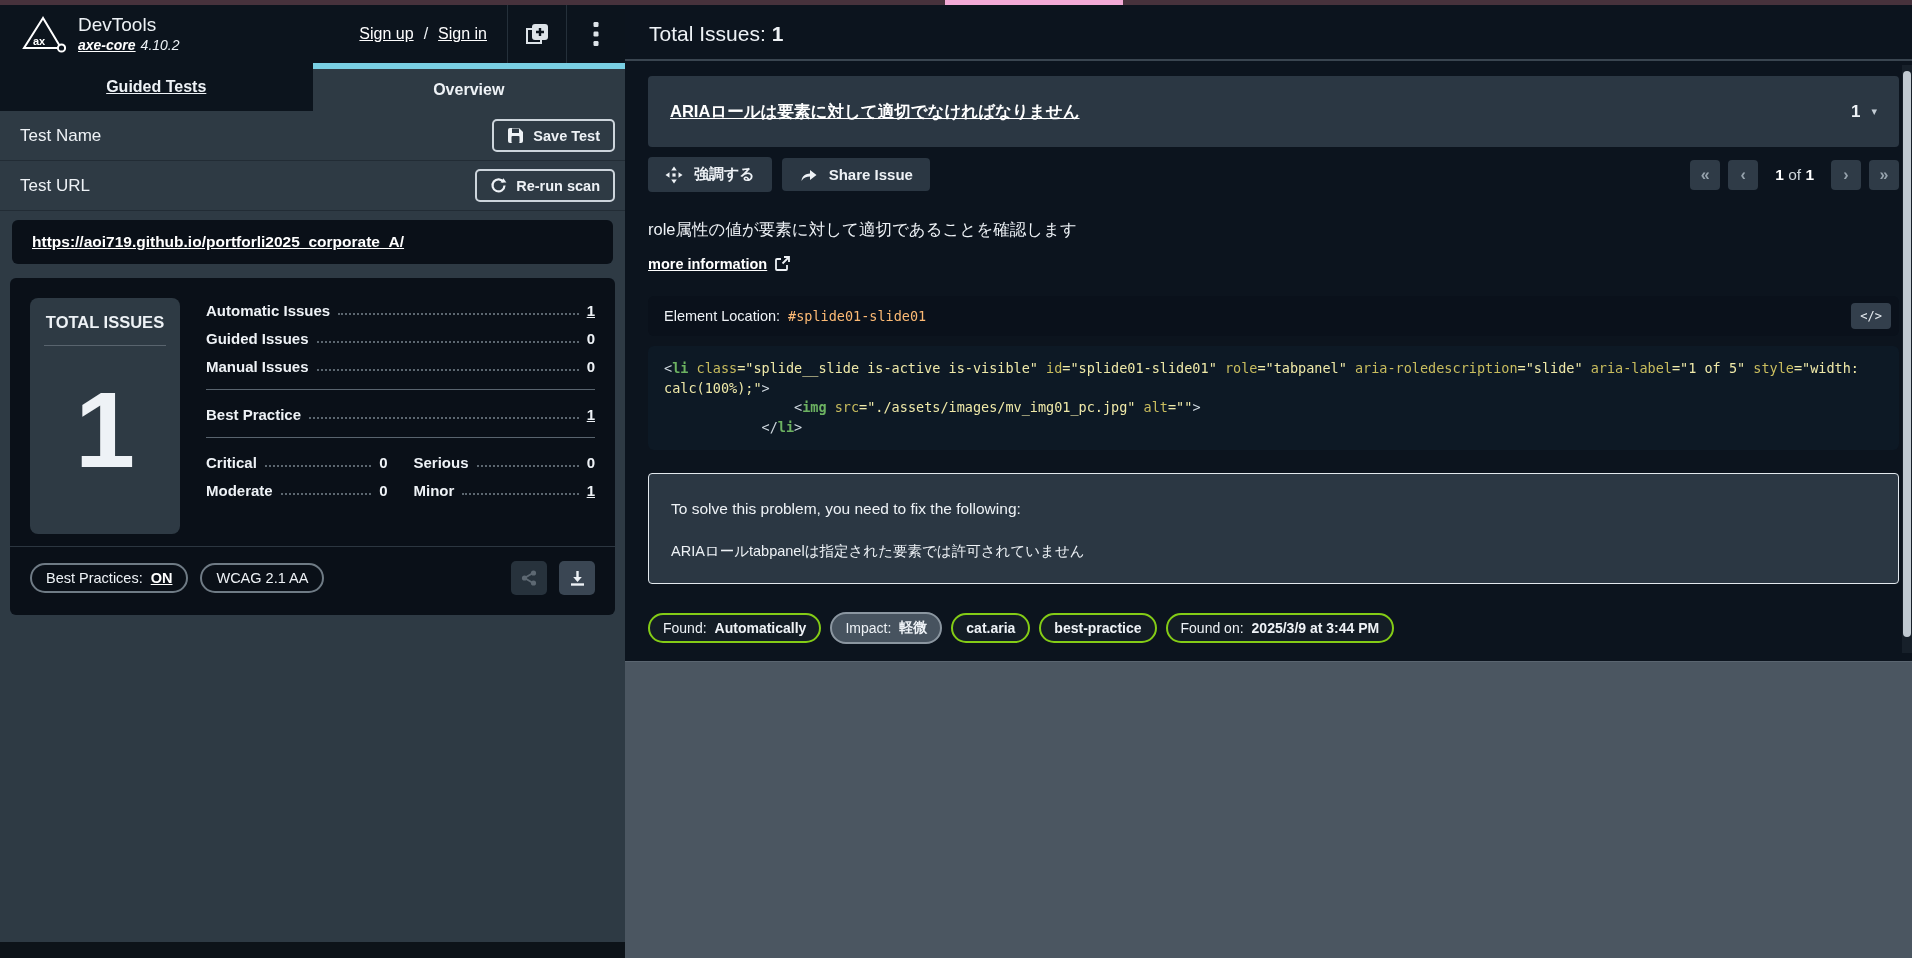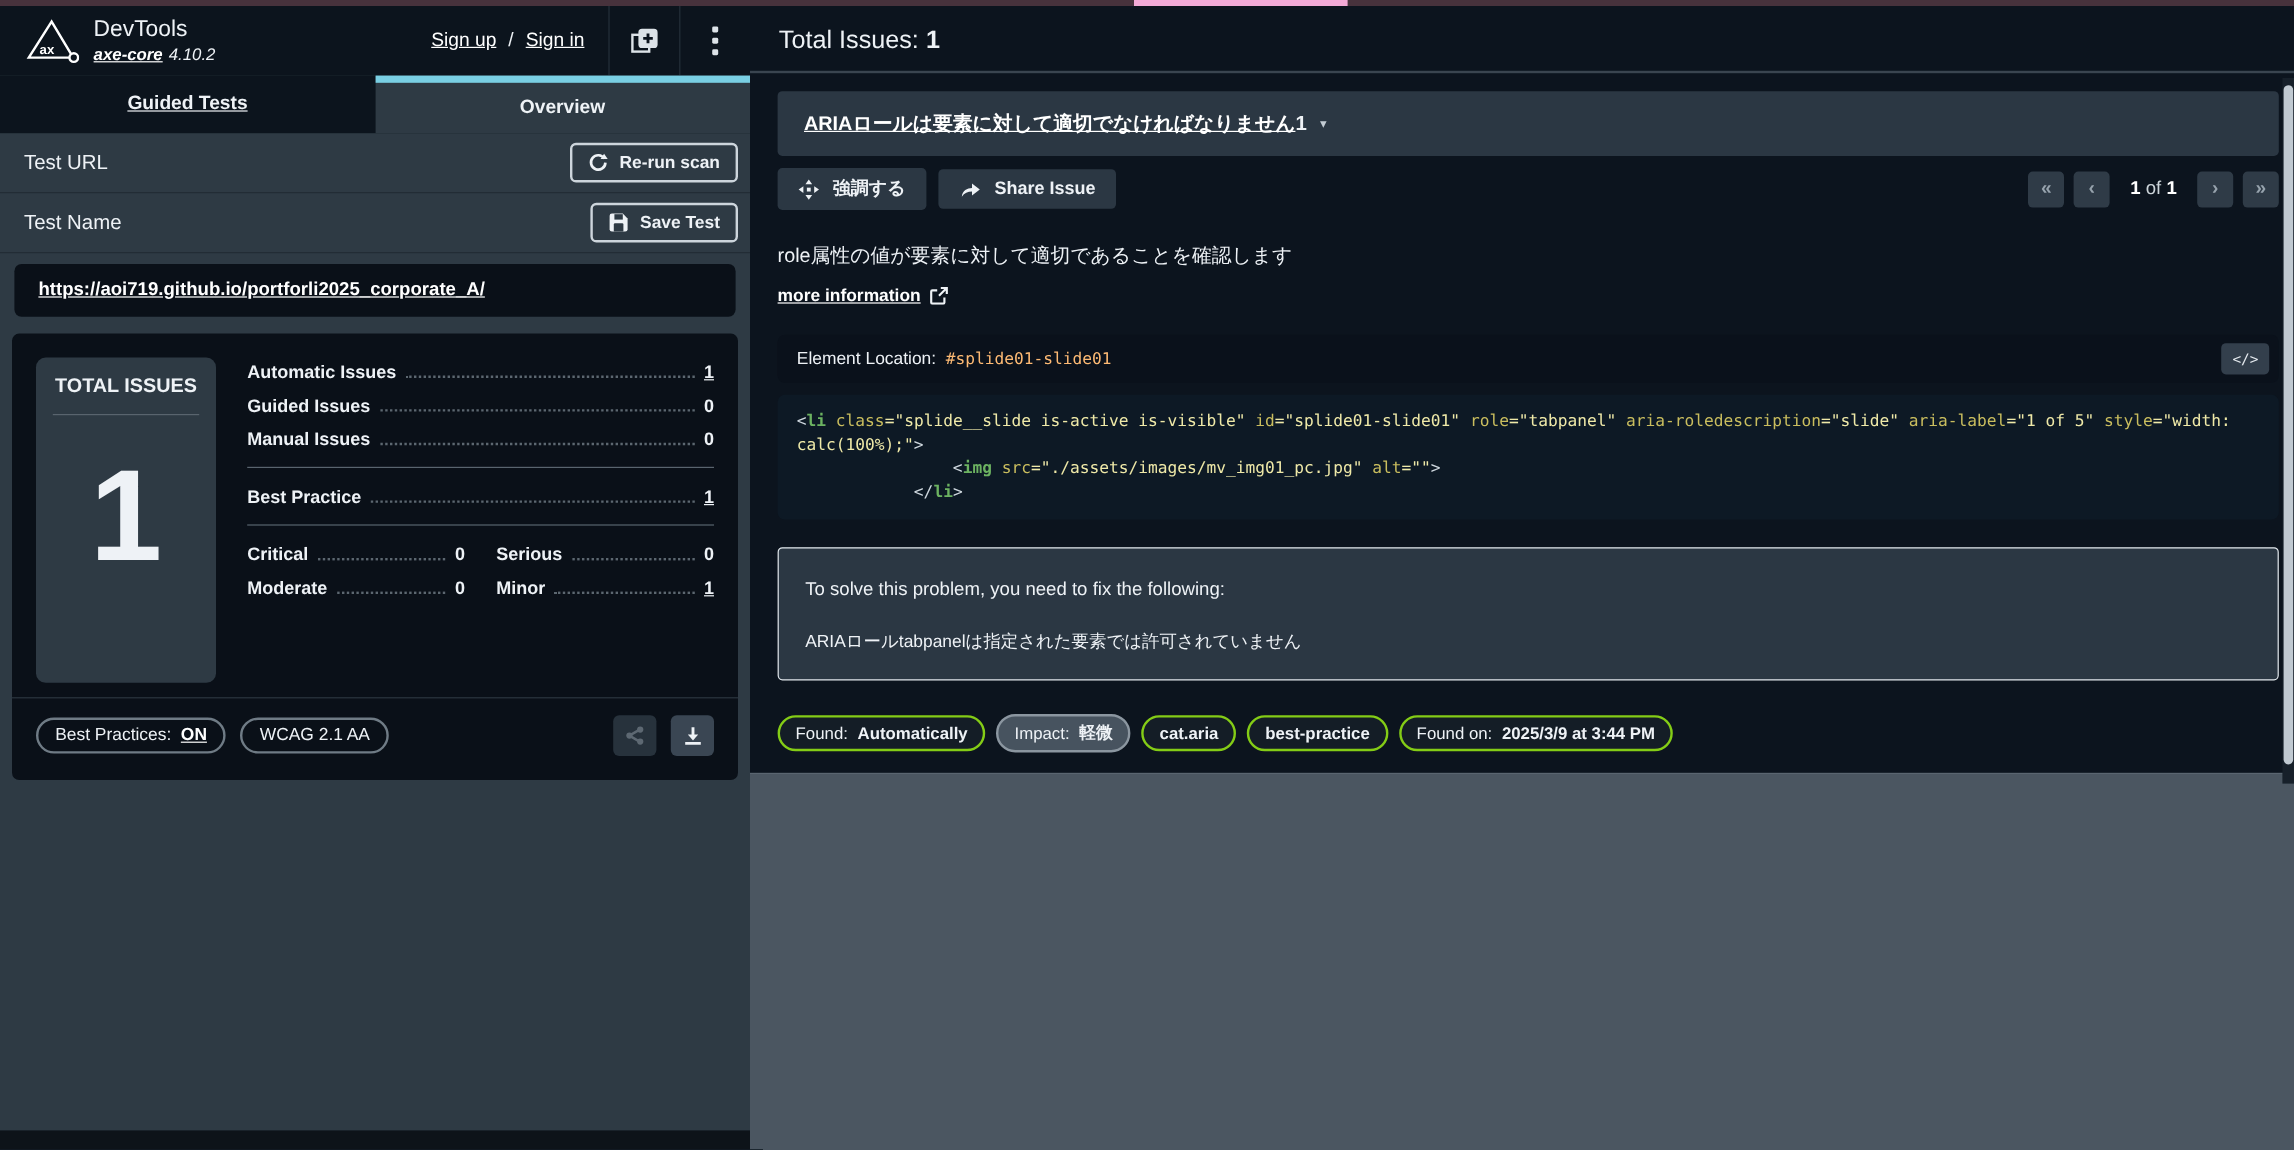--- a/index.html
+++ b/index.html
@@ -37,21 +37,21 @@
     padding:0 10px 0 20px; border-bottom:1px solid #222c35; flex:none; }
   .field-label { font-size:17px; }
   .outline-btn { display:flex; align-items:center; gap:9px; background:transparent; border:2px solid #cdd5dc;
     border-radius:5px; color:#eef2f6; font-weight:bold; font-size:14.5px; padding:6px 13px; }
 
   .url-box { margin:9px 12px 6px; background:#0a1018; border-radius:6px; padding:13px 20px; }
   .url-box a { font-weight:bold; text-decoration:underline; font-size:15.5px; }
 
   .summary { margin:8px 10px; background:#0a1018; border-radius:6px; padding:20px; display:flex; flex-direction:column; flex:none; }
   .summary-top { display:flex; gap:26px; }
-  .total-card { width:150px; flex:none; background:#2e3a44; border-radius:8px; padding:15px 0 0; height:271px;
+  .total-card { width:150px; flex:none; background:#2e3a44; border-radius:8px; padding:15px 0 0; height:236px;
     display:flex; flex-direction:column; align-items:center; }
   .total-label { font-size:16.5px; font-weight:bold; }
   .total-divider { width:122px; height:1px; background:#59646e; margin:13px 0 0; }
   .total-value { font-size:108px; font-weight:bold; line-height:1; margin-top:30px; }
   .issue-list { flex:1; padding-top:4px; }
   .irow { display:flex; align-items:flex-end; font-size:15px; font-weight:bold; margin-bottom:11px; }
   .irow .leader { flex:1; border-bottom:2px dotted #5c6770; margin:0 8px 4px; }
   .irow .val.link { text-decoration:underline; }
   .list-divider { height:1px; background:#59646e; margin:14px 0 16px; }
   .severity-grid { display:grid; grid-template-columns:1fr 1fr; column-gap:26px; }
@@ -68,22 +68,22 @@
   .footer-spacer { flex:1; }
   .left-spacer { flex:1; }
   .left-bottom-strip { height:16px; background:#0d1319; flex:none; }
 
   
   .right { flex:1; display:flex; flex-direction:column; background:#0c141e; position:relative; }
   .right-header { padding:17px 0 13px 24px; font-size:21px; border-bottom:2px solid #3a4550; flex:none; }
   .right-header b { margin-left:6px; }
 
   .issue-area { padding:15px 13px 0 23px; }
-  .issue-header { background:#2b3743; border-radius:4px; height:54px; display:flex; align-items:center;
-    padding:6px 22px; }
+  .issue-header { background:#2b3743; border-radius:4px; height:71px; display:flex; align-items:center;
+    justify-content:space-between; padding:6px 22px; }
   .issue-title { font-size:16.5px; font-weight:bold; text-decoration:underline; }
   .issue-count { display:flex; align-items:center; gap:11px; font-size:17px; cursor:pointer; }
   .issue-count b { font-size:17px; }
   .caret { font-size:11px; color:#c3ccd4; }
 
   .toolbar { display:flex; align-items:center; gap:10px; margin-top:10px; }
   .tool-btn { background:#2b3743; border:none; color:#eef2f6; font-weight:bold; font-size:15px;
     border-radius:4px; padding:8px 17px; display:flex; gap:11px; align-items:center; }
   .pagination { margin-left:auto; display:flex; align-items:center; gap:8px; }
   .page-btn { width:30px; height:30px; background:#2f3b47; border:none; border-radius:4px; color:#97a3ad;
@@ -177,39 +177,39 @@
       <div class="tab">
         <span class="tab-link">Guided Tests</span>
       </div>
       <div class="tab active">
         <span>Overview</span>
       </div>
     </nav>
 
     <div class="left-body">
       <div class="field-row">
-        <span class="field-label">Test URL</span>
-        <button class="outline-btn">
-          <svg width="17" height="17" viewBox="0 0 17 17">
-            <path d="M13.6 5.2 A6 6 0 1 0 14.5 8.5" fill="none" stroke="#eef2f6" stroke-width="2.2"></path>
-            <polygon points="10.5,5.6 16.4,5.6 13.4,1.2" fill="#eef2f6"></polygon>
-          </svg>
-          <span>Re-run scan</span>
-        </button>
-      </div>
-
-      <div class="field-row">
         <span class="field-label">Test Name</span>
         <button class="outline-btn">
           <svg width="17" height="17" viewBox="0 0 17 17">
             <path d="M1 3 a2 2 0 0 1 2-2 H12 L16 5 V14 a2 2 0 0 1 -2 2 H3 a2 2 0 0 1 -2-2 Z" fill="#eef2f6"></path>
             <rect x="5" y="1.5" width="7" height="4.5" fill="#2e3a44"></rect>
             <rect x="4.5" y="9" width="8" height="7" rx="1" fill="#2e3a44"></rect>
           </svg>
           <span>Save Test</span>
+        </button>
+      </div>
+
+      <div class="field-row">
+        <span class="field-label">Test URL</span>
+        <button class="outline-btn">
+          <svg width="17" height="17" viewBox="0 0 17 17">
+            <path d="M13.6 5.2 A6 6 0 1 0 14.5 8.5" fill="none" stroke="#eef2f6" stroke-width="2.2"></path>
+            <polygon points="10.5,5.6 16.4,5.6 13.4,1.2" fill="#eef2f6"></polygon>
+          </svg>
+          <span>Re-run scan</span>
         </button>
       </div>
 
       <div class="url-box">
         <a>https://aoi719.github.io/portforli2025_corporate_A/</a>
       </div>
 
       <section class="summary">
         <div class="summary-top">
           <div class="total-card">

